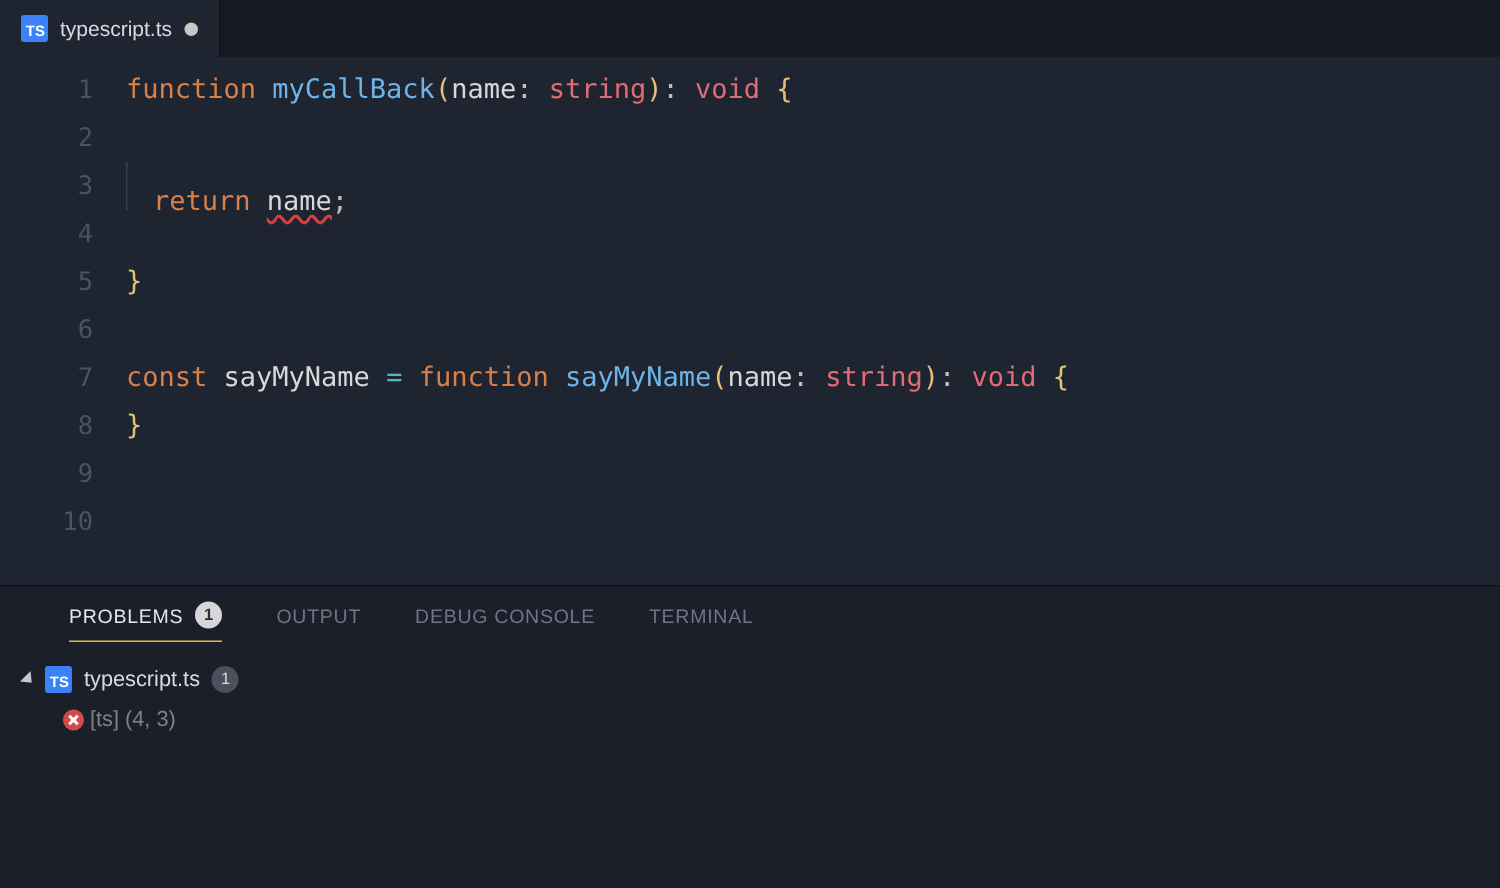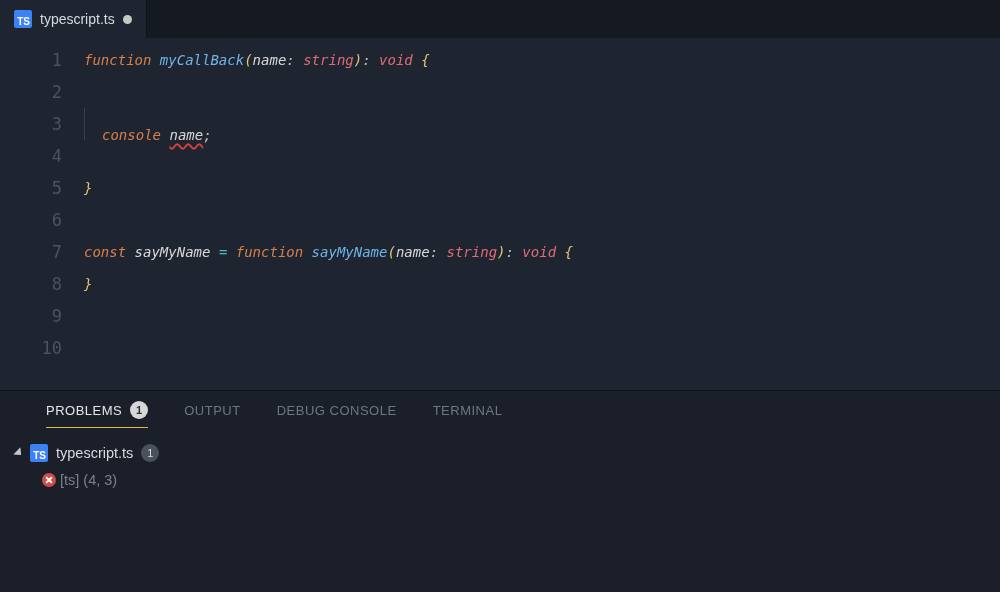--- a/index.html
+++ b/index.html
@@ -59,24 +59,23 @@
     font-size: 17px;
     line-height: 32px;
     user-select: none;
   }
   .code-area {
     flex: 1;
     min-width: 0;
   }
   .code {
     font-family: Menlo, Consolas, monospace;
-    font-size: 14px;
+    font-size: 18px;
     line-height: 32px;
     color: #bbbdc4;
-    font-style: italic;
   }
   .codeline { white-space: pre; height: 32px; }
   .indent-guide {
     display: inline-block;
     width: 18px;
     height: 32px;
     background-image: linear-gradient(#33404f, #33404f);
     background-size: 1px 100%;
     background-repeat: no-repeat;
     background-position: left center;
@@ -193,21 +192,21 @@
       <div>6</div>
       <div>7</div>
       <div>8</div>
       <div>9</div>
       <div>10</div>
     </div>
   <div class="code-area">
     <div class="code" id="code">
         <div class="codeline"><span class="tk-kw">function </span><span class="tk-fn">myCallBack</span><span class="tk-br1">(</span><span class="tk-id">name</span><span class="tk-p">: </span><span class="tk-ty">string</span><span class="tk-br1">)</span><span class="tk-p">: </span><span class="tk-ty">void </span><span class="tk-br1">{</span></div>
         <div class="codeline"></div>
-        <div class="codeline"><span class="indent-guide"></span><span class="tk-kw">console</span><span class="tk-p"> </span><span class="tk-id wavy">name</span><span class="tk-p">;</span></div>
+        <div class="codeline"><span class="indent-guide"></span><span class="tk-kw">return</span><span class="tk-p"> </span><span class="tk-id wavy">name</span><span class="tk-p">;</span></div>
         <div class="codeline"></div>
         <div class="codeline"><span class="tk-br1">}</span></div>
         <div class="codeline"></div>
         <div class="codeline"><span class="tk-kw">const </span><span class="tk-id">sayMyName</span><span class="tk-p"> </span><span class="tk-op">=</span><span class="tk-p"> </span><span class="tk-kw">function </span><span class="tk-fn">sayMyName</span><span class="tk-br1">(</span><span class="tk-id">name</span><span class="tk-p">: </span><span class="tk-ty">string</span><span class="tk-br1">)</span><span class="tk-p">: </span><span class="tk-ty">void </span><span class="tk-br1">{</span></div>
         <div class="codeline"><span class="tk-br1">}</span></div>
       </div>
   </div>
 </div>
 
 <div class="panel">

